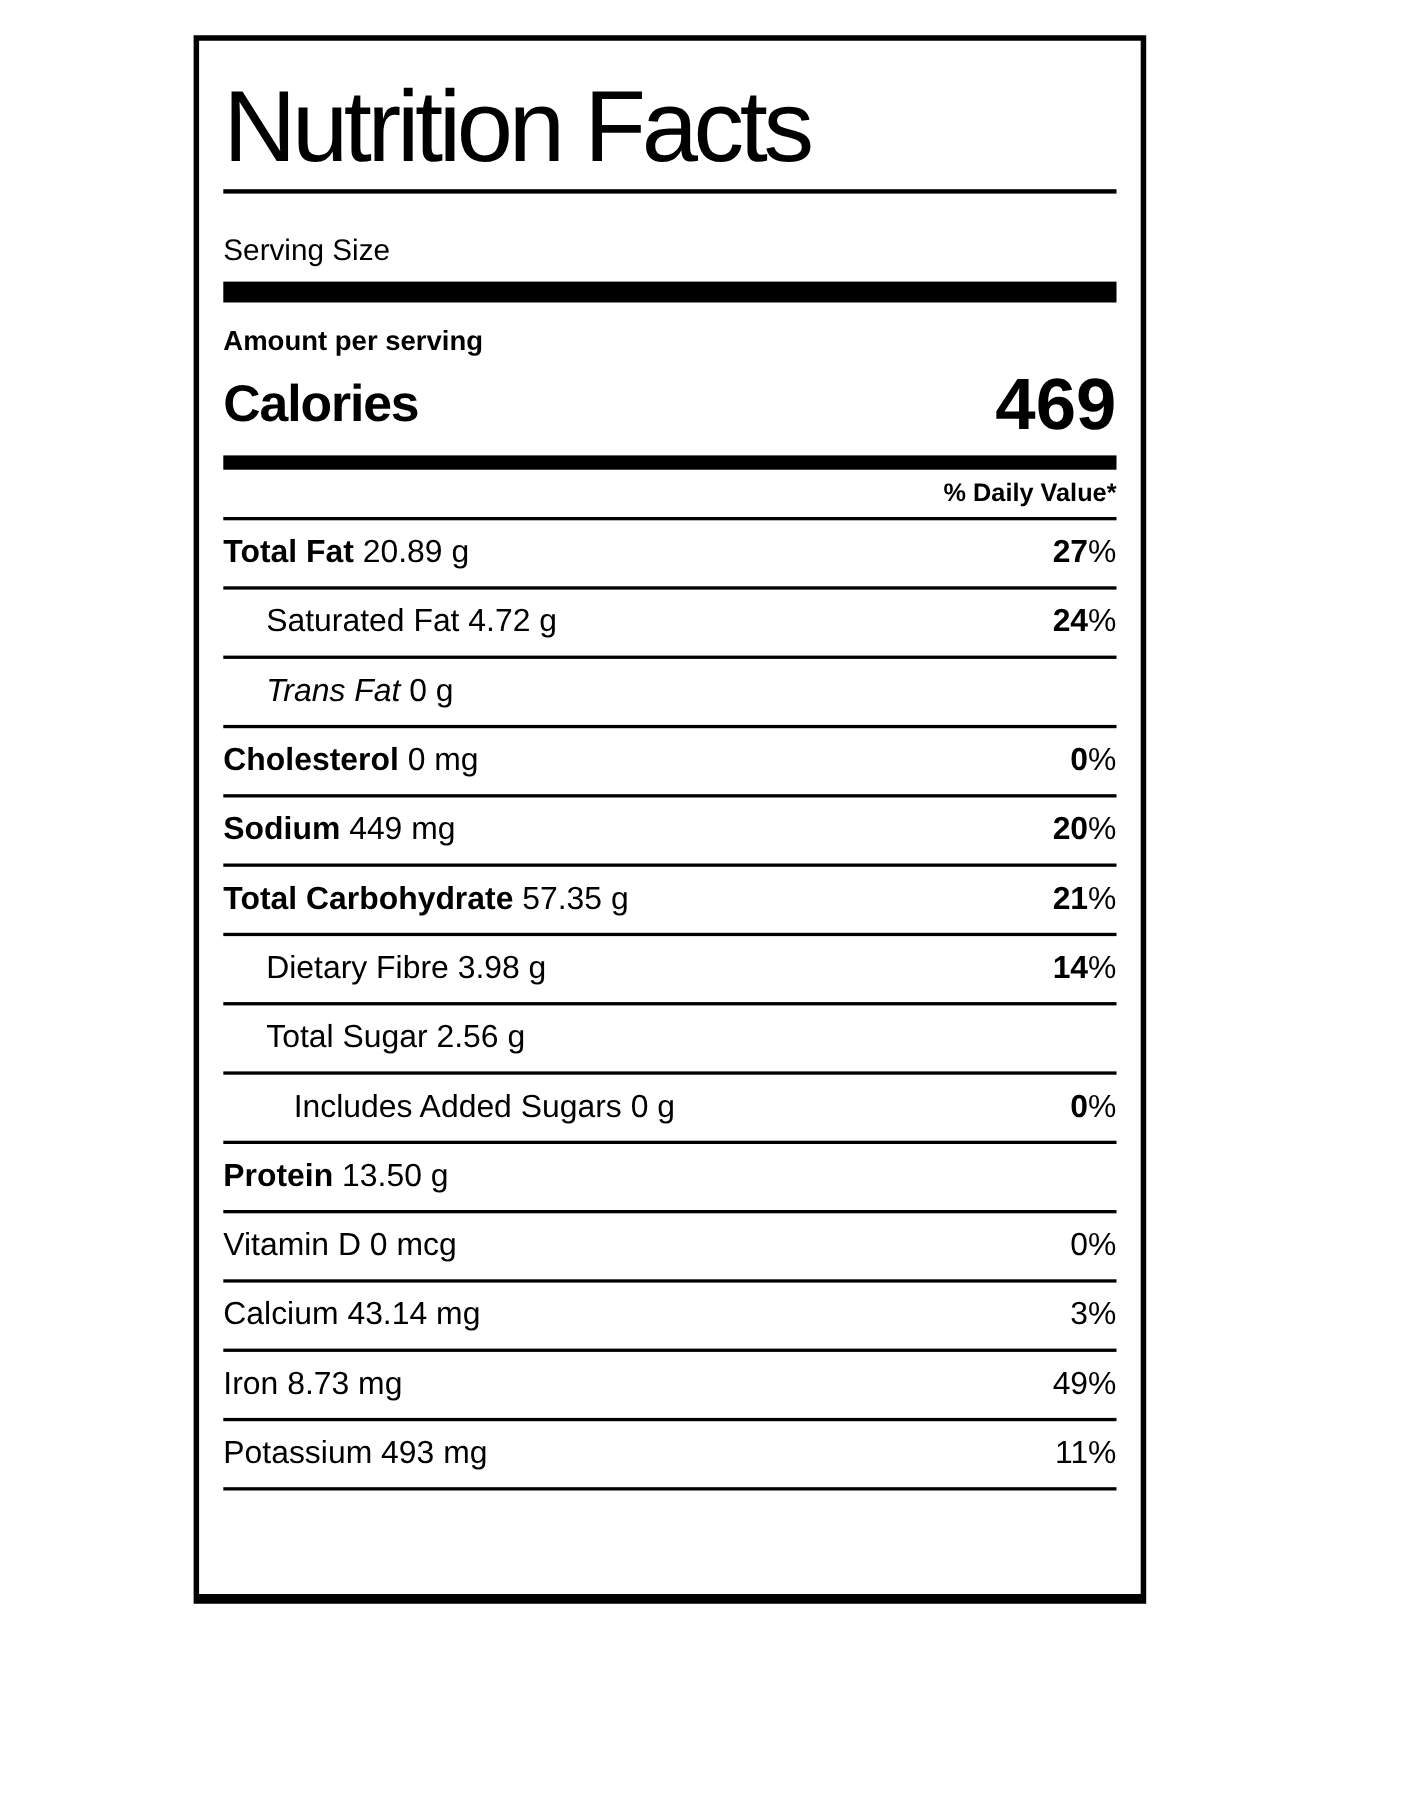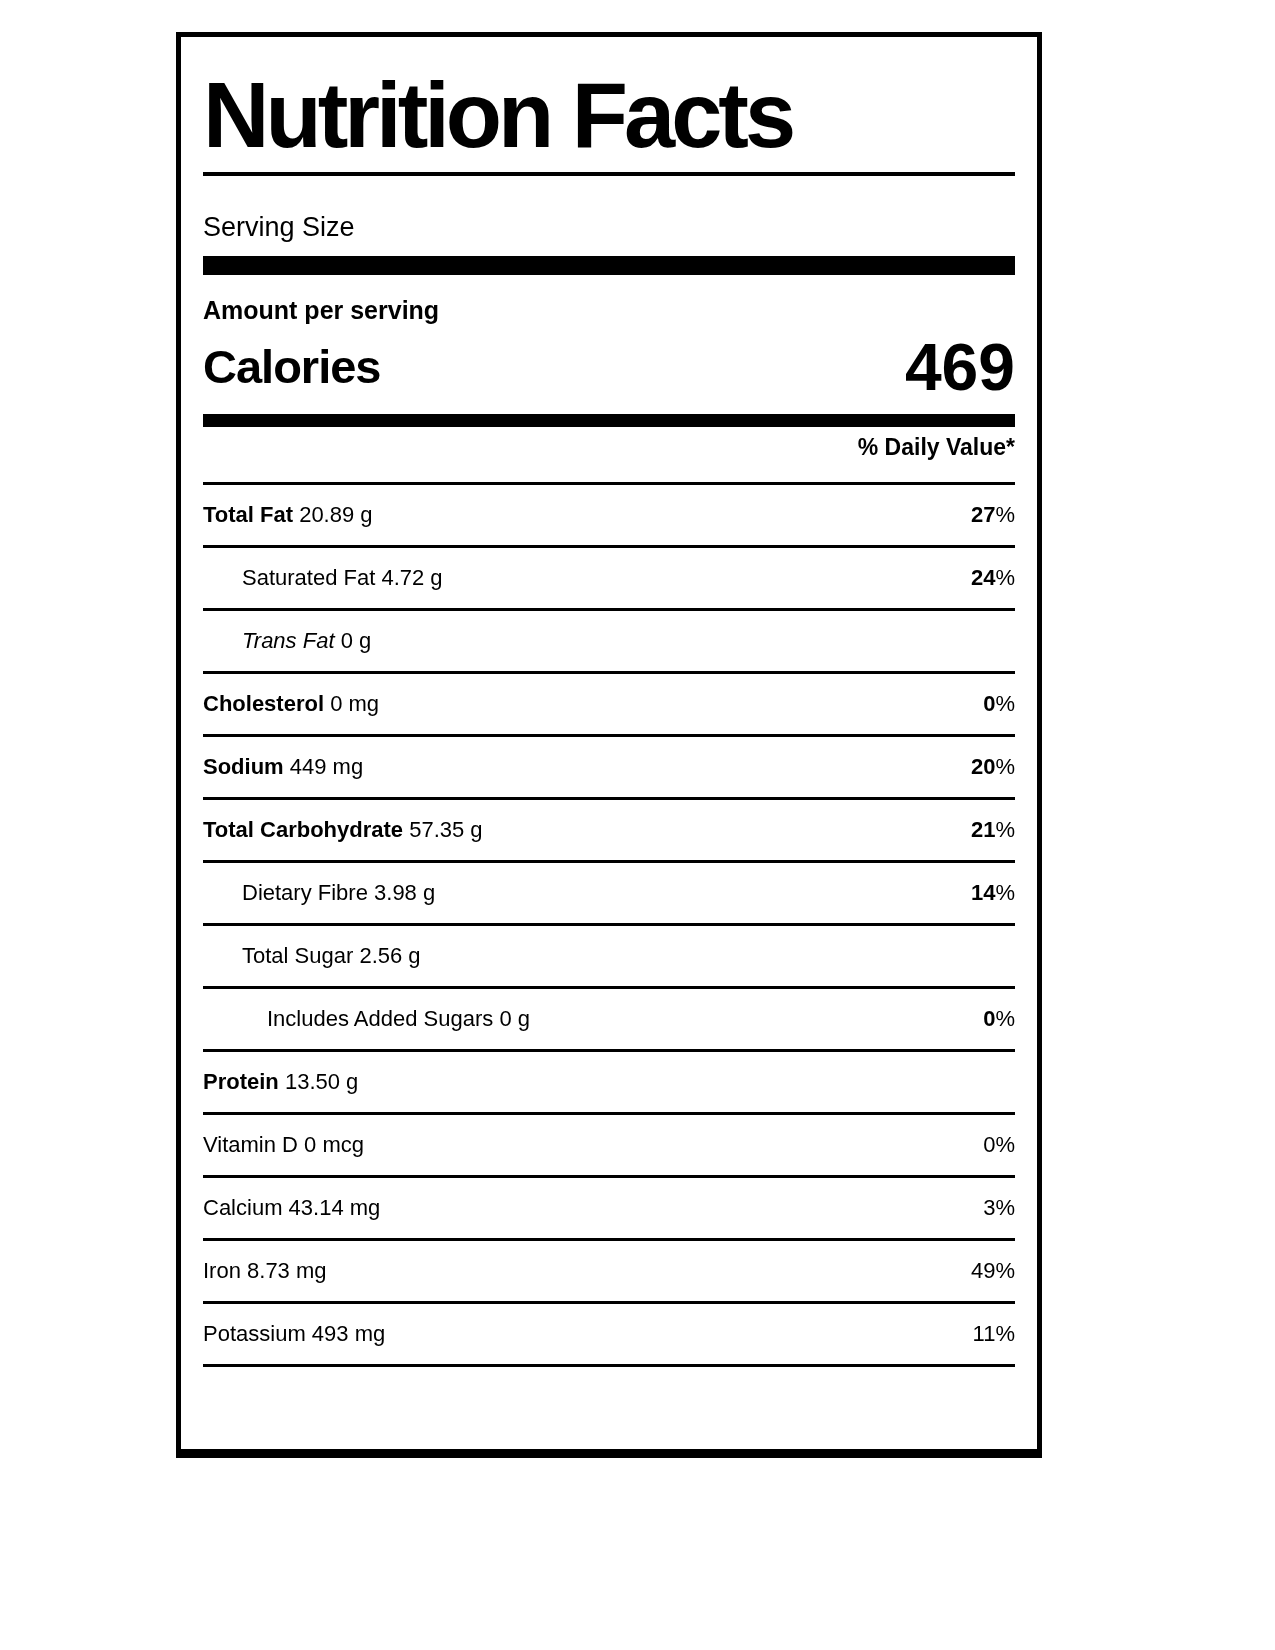--- a/index.html
+++ b/index.html
@@ -17,21 +17,21 @@
     top: 32px;
     width: 866px;
     height: 1426px;
     background: #ffffff;
     border: 5px solid #000000;
     border-bottom-width: 9px;
     padding: 16px 22px 0 22px;
   }
   .title {
     font-size: 92px;
-    font-weight: 700;
+    font-weight: 400;
     letter-spacing: -4px;
     line-height: 1.05;
     padding-top: 14px;
     white-space: nowrap;
   }
   .title-rule {
     height: 4px;
     background: #000000;
     margin-top: 8px;
   }
@@ -67,30 +67,30 @@
   }
   .thick-bar-2 {
     height: 13px;
     background: #000000;
     margin-top: 9px;
   }
   .dv-header {
     text-align: right;
     font-size: 23px;
     font-weight: bold;
-    padding: 7px 0 21px 0;
+    padding: 7px 0 9px 0;
     border-bottom: 3px solid #000000;
   }
   .row {
     display: flex;
     justify-content: space-between;
     align-items: center;
     height: 63px;
     border-bottom: 3px solid #000000;
-    font-size: 22px;
+    font-size: 29px;
   }
   .row .row-label { white-space: nowrap; }
   .row.indent-1 .row-label { padding-left: 39px; }
   .row.indent-2 .row-label { padding-left: 64px; }
   .bold { font-weight: bold; }
   .italic { font-style: italic; text-align: right; }
   .row-dv { white-space: nowrap; margin-left: 40px; }
   .footer {
     padding-top: 12px;
     font-size: 25px;

